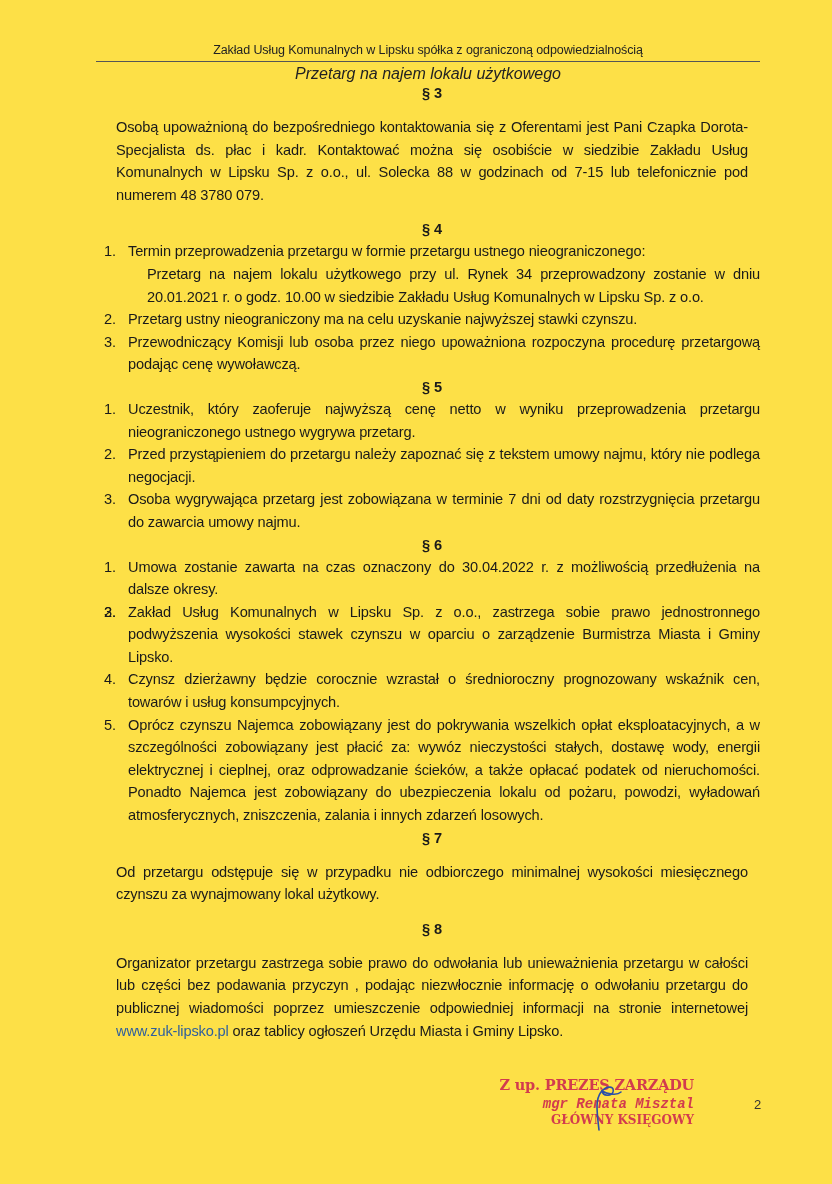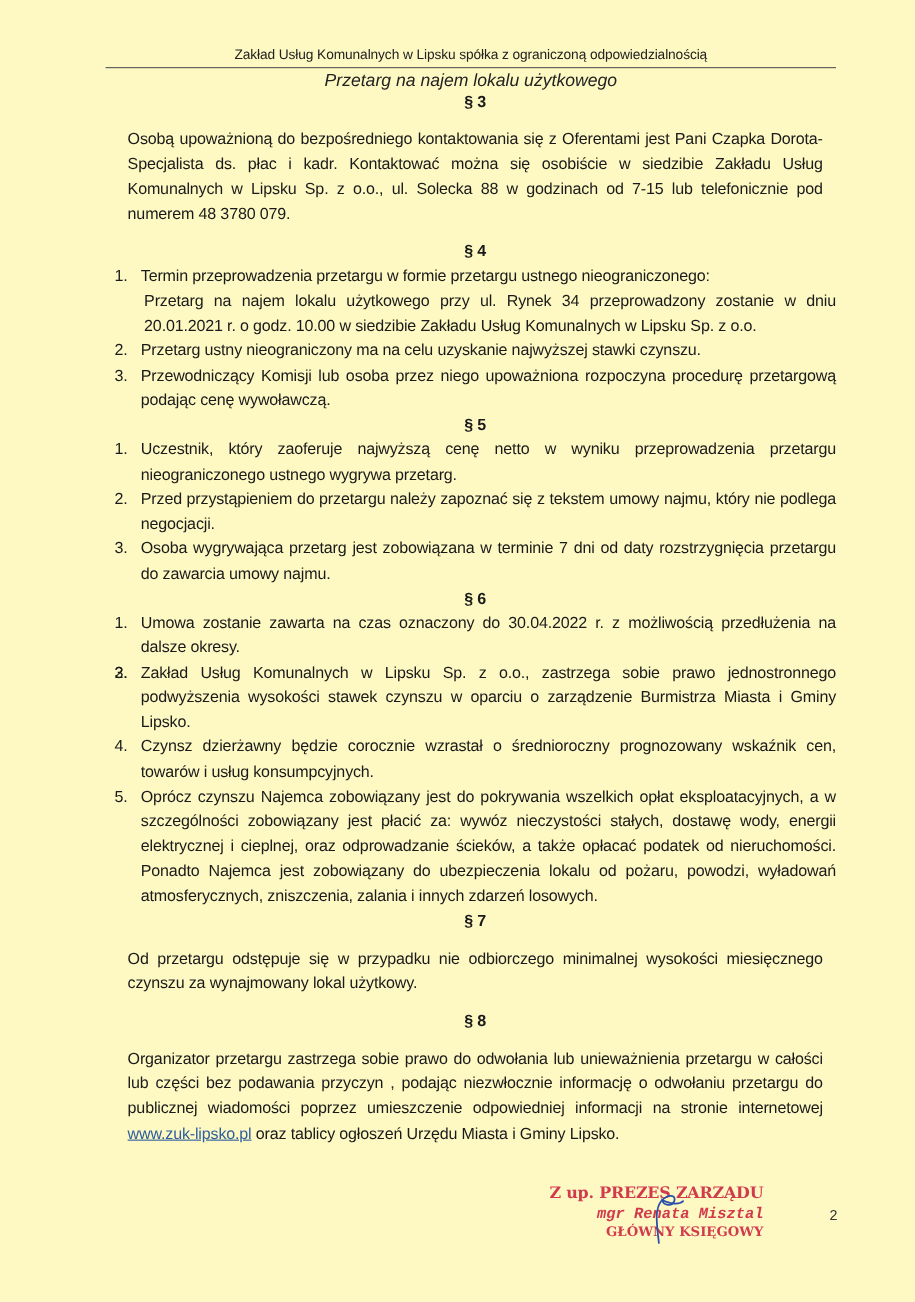--- a/index.html
+++ b/index.html
@@ -1,20 +1,20 @@
 <!DOCTYPE html>
 <html><head>
   <meta charset="utf-8">
   <style>
     html, body { margin: 0; padding: 0; background: #ffffff; }
     body {
       width: 832px; height: 1184px; position: relative; overflow: hidden;
       font-family: "Liberation Sans", sans-serif; color: #1a1a1a;
     }
-    .page { position: absolute; left: 0; top: 0; width: 832px; height: 1184px; background: #fef9c3; }
+    .page { position: absolute; left: 0; top: 0; width: 832px; height: 1184px; background: #fde047; }
     .header-title {
       position: absolute; left: 96px; width: 664px; top: 43px;
       text-align: center; font-size: 12.5px; letter-spacing: -0.1px; color: #222;
     }
     .header-rule {
       position: absolute; left: 96px; width: 664px; top: 61px; height: 0;
       border-top: 1.3px solid #555;
     }
     .header-sub {
       position: absolute; left: 96px; width: 664px; top: 65px;
@@ -25,22 +25,22 @@
       font-size: 14.6px; line-height: 22.6px; letter-spacing: -0.15px;
     }
     .sec {
       text-align: center; font-weight: bold; font-size: 14.6px; line-height: 22px;
       margin: 0;
     }
     .para { text-align: justify; margin: 12px; }
     ol.items { list-style: none; margin: 0; padding: 0; }
     ol.items li { position: relative; padding-left: 24px; text-align: justify; margin: 0; }
     ol.items li .num { position: absolute; left: 0; top: 0; }
-    ol.items li .cont { display: block; padding-left: 3px; }
-    .link { color: #2e5f9e; text-decoration: underline; }
+    ol.items li .cont { display: block; padding-left: 3px; margin-left: 16px; }
+    .link { color: #2e5f9e; }
     .sig {
       position: absolute; left: 484px; top: 1075px; width: 210px; text-align: right;
       font-family: "DejaVu Serif", serif; color: #d23b4e; font-weight: bold;
     }
     .sig .l1 { font-size: 14.5px; line-height: 20px; letter-spacing: -0.2px; }
     .sig .l2 { font-size: 14px; line-height: 18px; font-style: italic; font-family: Liberation Mono, monospace; }
     .sig .l3 { font-size: 12px; line-height: 14px; }
     .scribble { position: absolute; left: 585px; top: 1082px; width: 40px; height: 50px; }
     .page-num {
       position: absolute; left: 754px; top: 1097px; font-size: 13px; color: #333;

